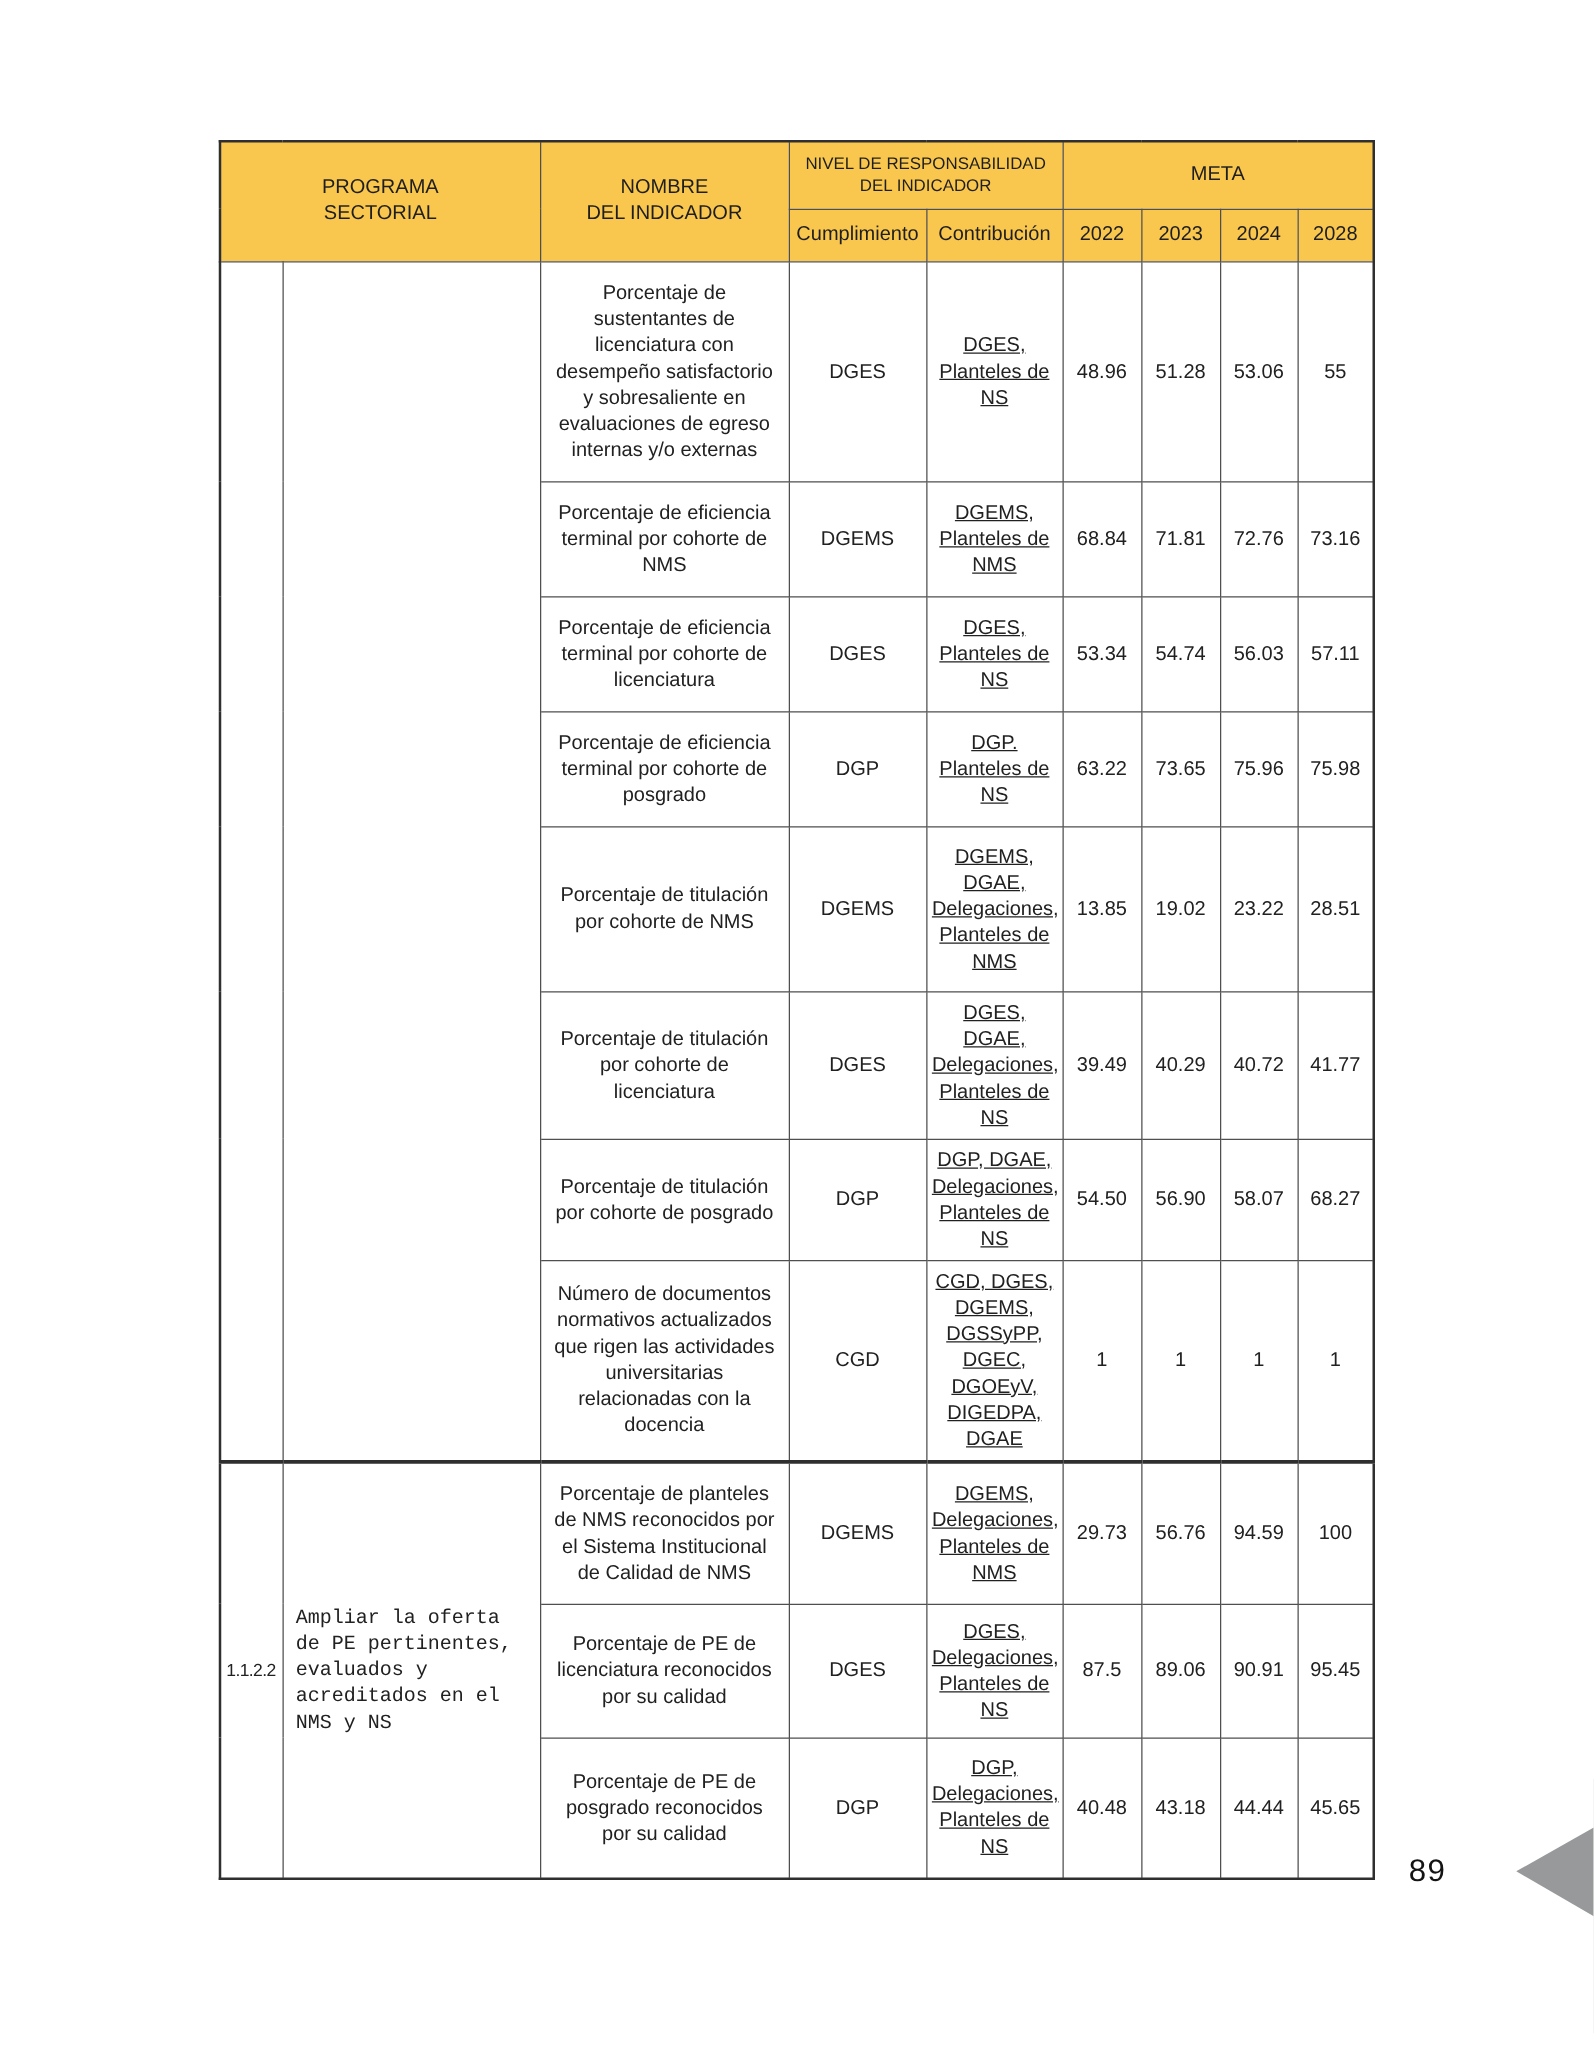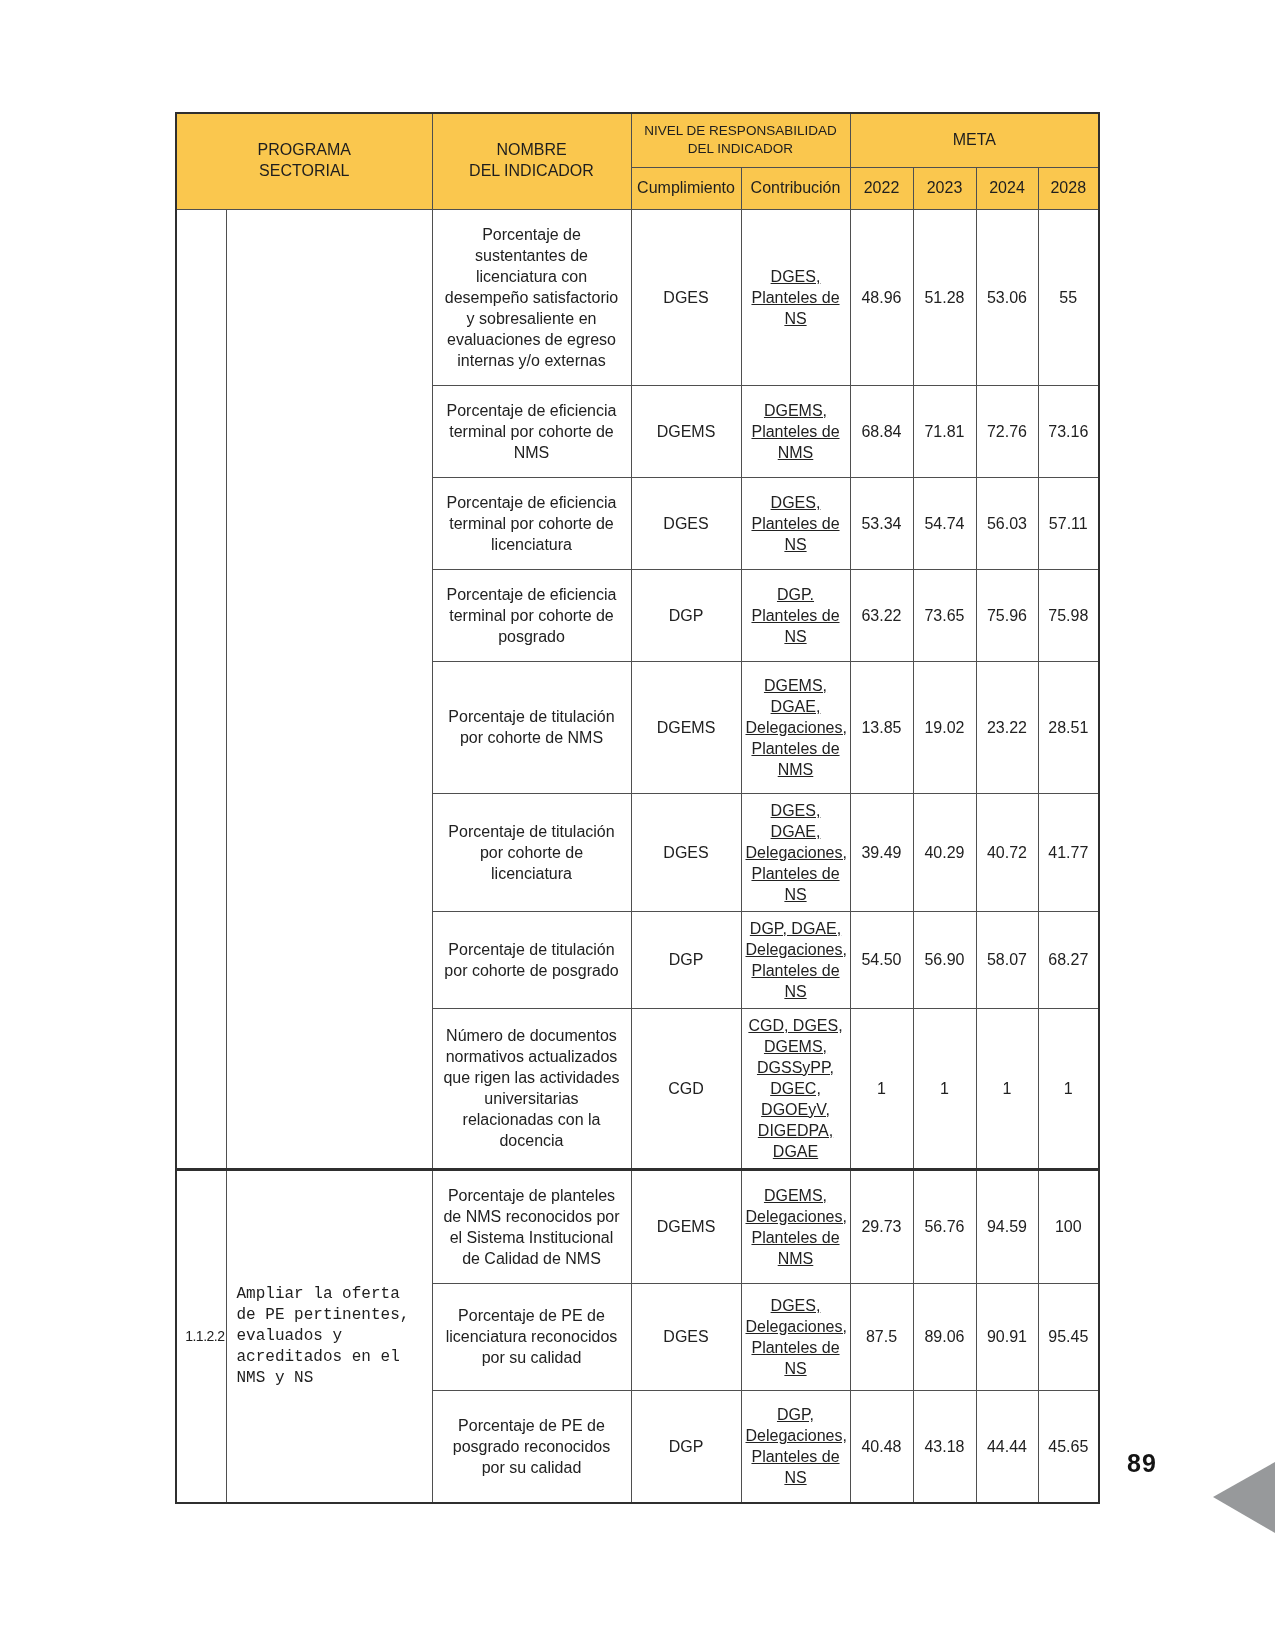--- a/index.html
+++ b/index.html
@@ -46,21 +46,21 @@
   th.hdr-col  { font-size: 16px; }
   th.thickb   { border-bottom: 3px solid var(--border-dark); }
   tbody td {
     font-size: 16px;
     line-height: 21px;
     text-align: center;
     background: #ffffff;
   }
   td.cell-code {
     font-size: 14px;
-    text-align: right;
+    text-align: center;
     padding: 0 1px 0 0;
     letter-spacing: -0.5px;
     margin-left: 40px;
   }
   td.cell-prog {
     text-align: left;
     padding: 6px 8px 6px 10px;
     font-family: Liberation Mono, monospace;
   }
   td.cell-nom { padding: 14px 8px; }
@@ -84,28 +84,28 @@
     font-weight: 700;
     color: #1d1d1b;
     white-space: nowrap;
     letter-spacing: 0;
     transform: scaleX(0.73);
     transform-origin: 100% 50%;
   }
   .pageno {
     position: absolute;
     left: 1108px;
-    top: 1442px;
+    top: 1476px;
     width: 68px;
     height: 43px;
     display: flex;
     align-items: center;
     justify-content: center;
     font-size: 25px;
-    font-weight: 700;
+    font-weight: 400;
     color: #141414;
     letter-spacing: 1px;
   }
   .corner-arrow {
     position: absolute;
     left: 1213px;
     top: 1462px;
     width: 0;
     height: 0;
     border-right: 62px solid var(--arrow);

